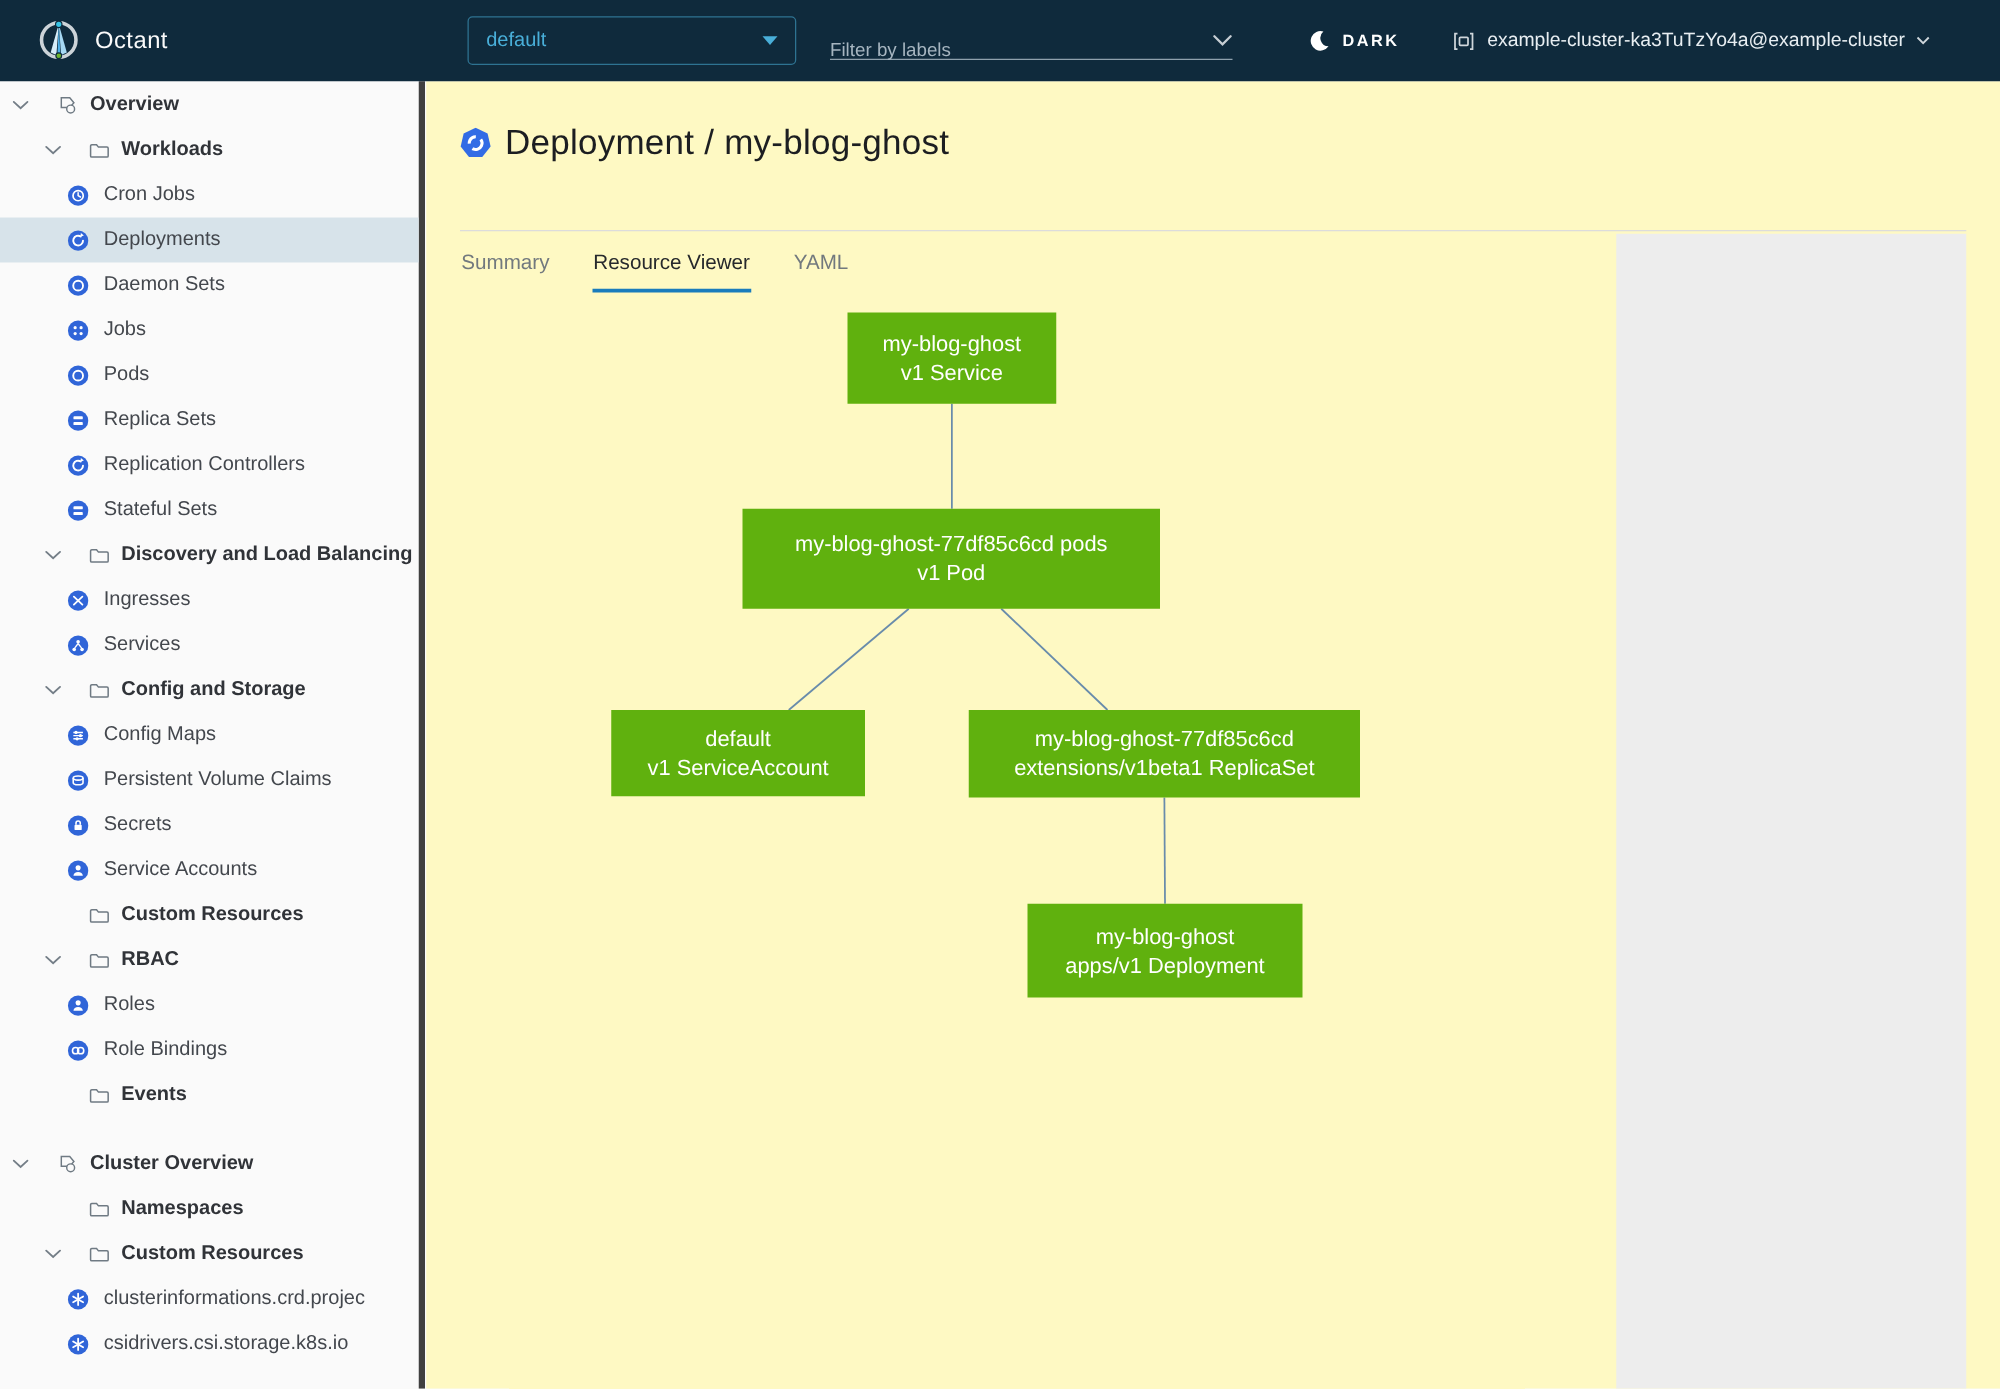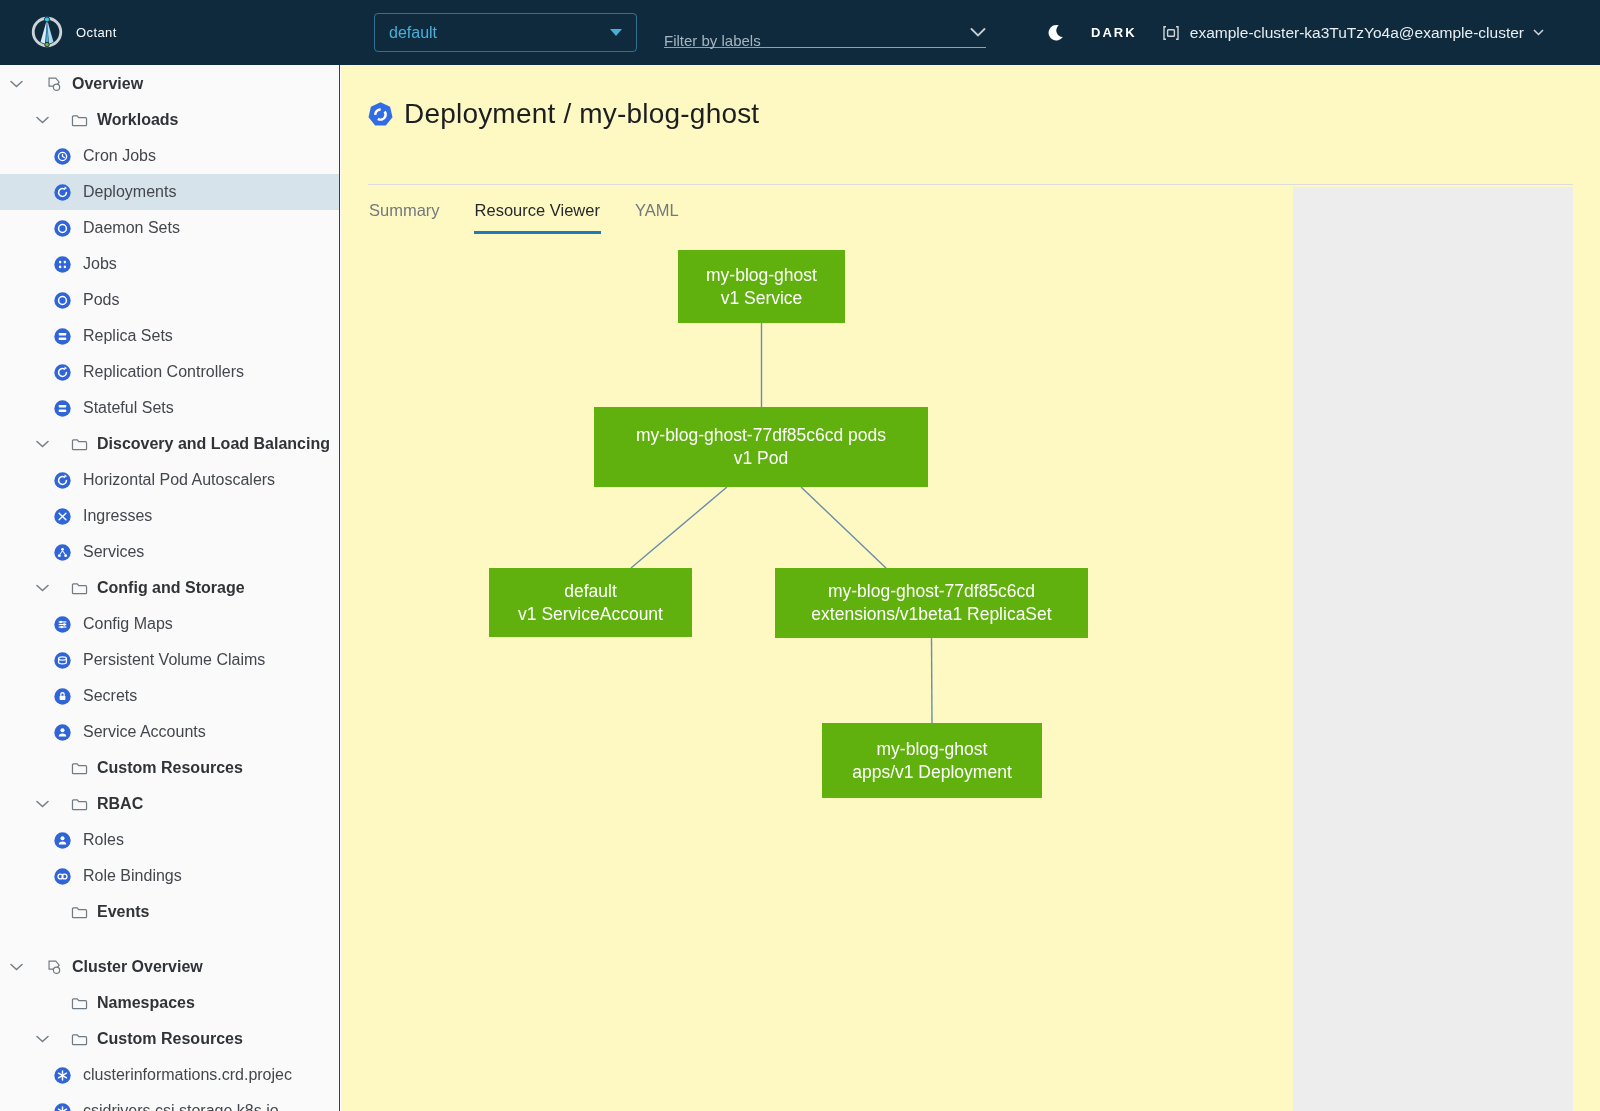--- a/index.html
+++ b/index.html
@@ -4,41 +4,41 @@
 <style>
   * { box-sizing: border-box; margin: 0; padding: 0; }
   html,body { width:1600px; height:1111px; overflow:hidden;
     font-family:"Liberation Sans", sans-serif; background:#fafafa; }
   .stage { position:relative; width:1600px; height:1111px; overflow:hidden; }
 
   
   .header { position:absolute; top:0; left:0; right:0; height:65px; background:#0f2a3c; z-index:5; }
   .logo { position:absolute; left:28px; top:13px; width:38px; height:38px; }
   .app-title { position:absolute; left:76px; top:0; height:65px; line-height:65px;
-    color:#fafafa; font-size:13px; letter-spacing:.4px; }
+    color:#fafafa; font-size:19px; letter-spacing:.4px; }
   .ns-select { position:absolute; left:374px; top:13px; width:263px; height:39px;
     border:1px solid rgba(73,175,217,.55); border-radius:4px; color:#49afd9;
     font-size:16px; display:flex; align-items:center; justify-content:space-between;
     padding:0 14px; cursor:pointer; }
   .ns-caret { width:0; height:0; border-left:6px solid transparent;
     border-right:6px solid transparent; border-top:7px solid #49afd9; }
   .label-filter { position:absolute; left:664px; top:18px; width:322px; height:30px;
     border-bottom:1px solid #8fa1ad; display:flex; align-items:center; }
   .label-filter input { flex:1; background:transparent; border:none; outline:none;
     font-size:15px; color:#e7edf2; font-family:"Liberation Sans",sans-serif;margin-top:16px; }
   .label-filter input::placeholder { color:#a6b5c0; opacity:1; }
   .theme-toggle { position:absolute; left:1046px; top:0; height:65px; display:flex;
-    align-items:center; gap:26px; color:#fff; cursor:pointer; }
+    align-items:center; gap:9px; color:#fff; cursor:pointer; }
   .theme-toggle .lbl { font-size:13px; font-weight:700; letter-spacing:2px; }
   .cluster-switcher { position:absolute; right:56px; top:0; height:65px; display:flex;
     align-items:center; gap:9px; color:#e8eef2; font-size:15.5px; cursor:pointer; }
 
   
   .sidebar { position:absolute; top:65px; left:0; width:340px; bottom:0;
-    background:#fafafa; border-right:1px solid #404040; overflow:hidden; padding-top:1px; }
+    background:#fafafa; border-right:5px solid #404040; overflow:hidden; padding-top:1px; }
   .srow { height:36px; display:flex; align-items:center; font-size:16px; color:#43474d;
     cursor:pointer; white-space:nowrap; overflow:hidden; }
   .srow.bold { font-weight:700; color:#303338; }
   .srow.selected { background:#d7e3ea; }
   .srow.lvl0 { padding-left:10px; }
   .srow.lvl1 { padding-left:36px; }
   .srow.lvl2 { padding-left:54px; }
   .chev { width:14px; margin-right:21px; display:flex; align-items:center; flex:0 0 14px; }
   .gicon { display:flex; align-items:center; margin-right:9px; flex:0 0 auto; }
   .kicon { display:flex; align-items:center; margin-right:12px; flex:0 0 auto; }
@@ -233,30 +233,20 @@
           <svg width="13" height="8" viewBox="0 0 13 8">
             <polyline points="1,1.5 6.5,6.5 12,1.5" fill="none" stroke="#747e87" stroke-width="1.5" stroke-linecap="round"></polyline>
           </svg>
         </span>
         <span class="gicon">
           <svg width="17" height="15" viewBox="0 0 18 16" fill="none" stroke="#6f7a83" stroke-width="1.3">
             <path d="M1.5 4 a1 1 0 0 1 1 -1 h4.1 l1.6 2 h7.3 a1 1 0 0 1 1 1 v6.5 a1 1 0 0 1 -1 1 h-13 a1 1 0 0 1 -1 -1 z"></path>
           </svg>
         </span>
         <span>Discovery and Load Balancing</span>
-      </div>
-      <div class="srow lvl2">
-        <span class="kicon">
-          <svg width="17" height="17" viewBox="0 0 20 20">
-            <circle cx="10" cy="10" r="9.6" fill="#3065d8"></circle>
-            <path d="M14.6 10 a4.6 4.6 0 1 1 -2.2 -3.95" fill="none" stroke="#fff" stroke-width="1.8" stroke-linecap="round"></path>
-            <path d="M12.6 2.8 l-0.4 3.5 3.2 -1.2 z" fill="#fff"></path>
-          </svg>
-        </span>
-        <span>Horizontal Pod Autoscalers</span>
       </div>
       <div class="srow lvl2">
         <span class="kicon">
           <svg width="17" height="17" viewBox="0 0 20 20">
             <circle cx="10" cy="10" r="9.6" fill="#3065d8"></circle>
             <g stroke="#fff" stroke-width="1.7" stroke-linecap="round">
               <path d="M6 6.2 L14 13.8"></path>
               <path d="M14 6.2 L6 13.8"></path>
             </g>
           </svg>

